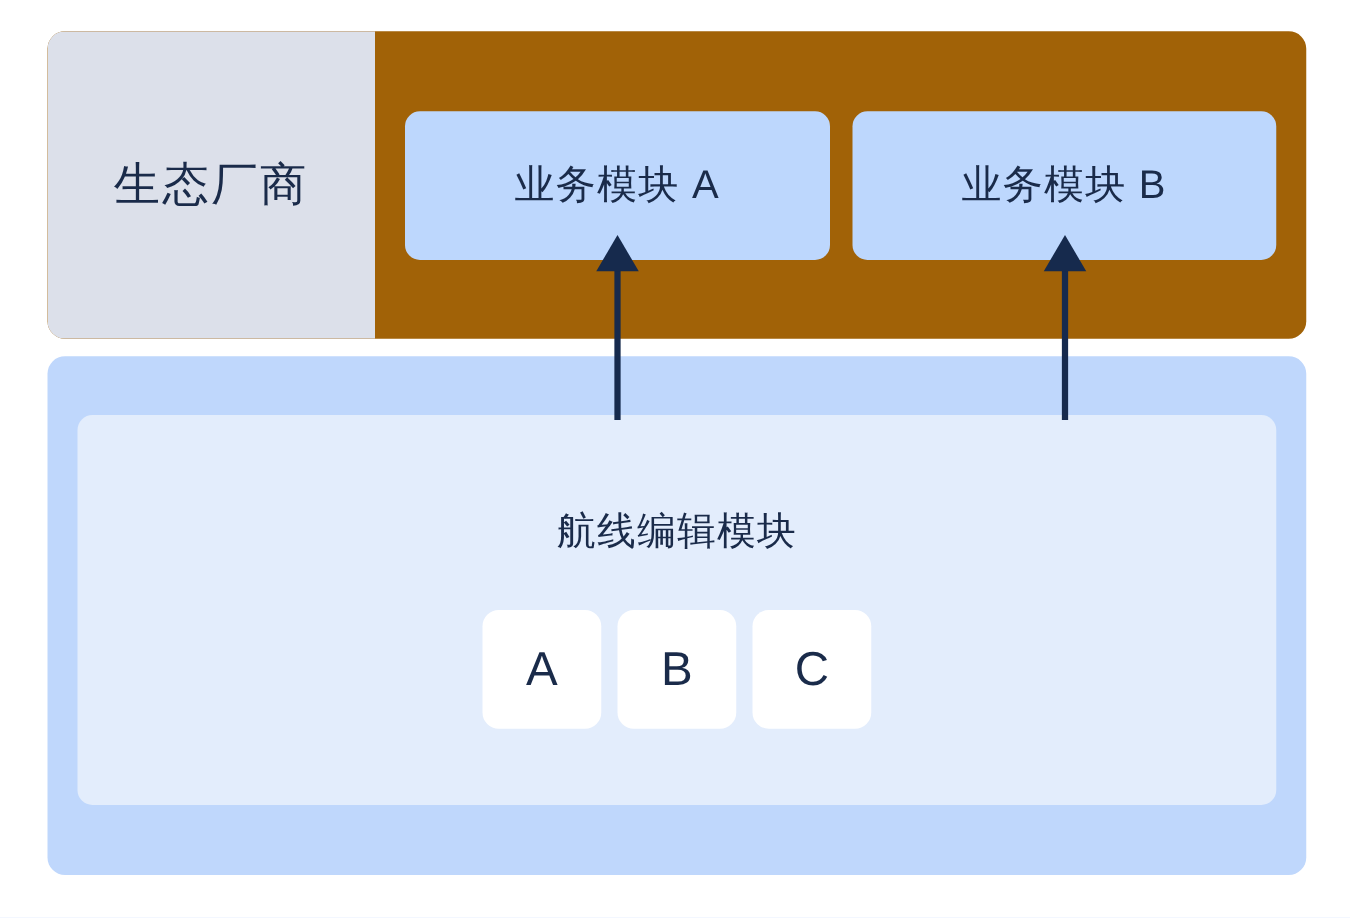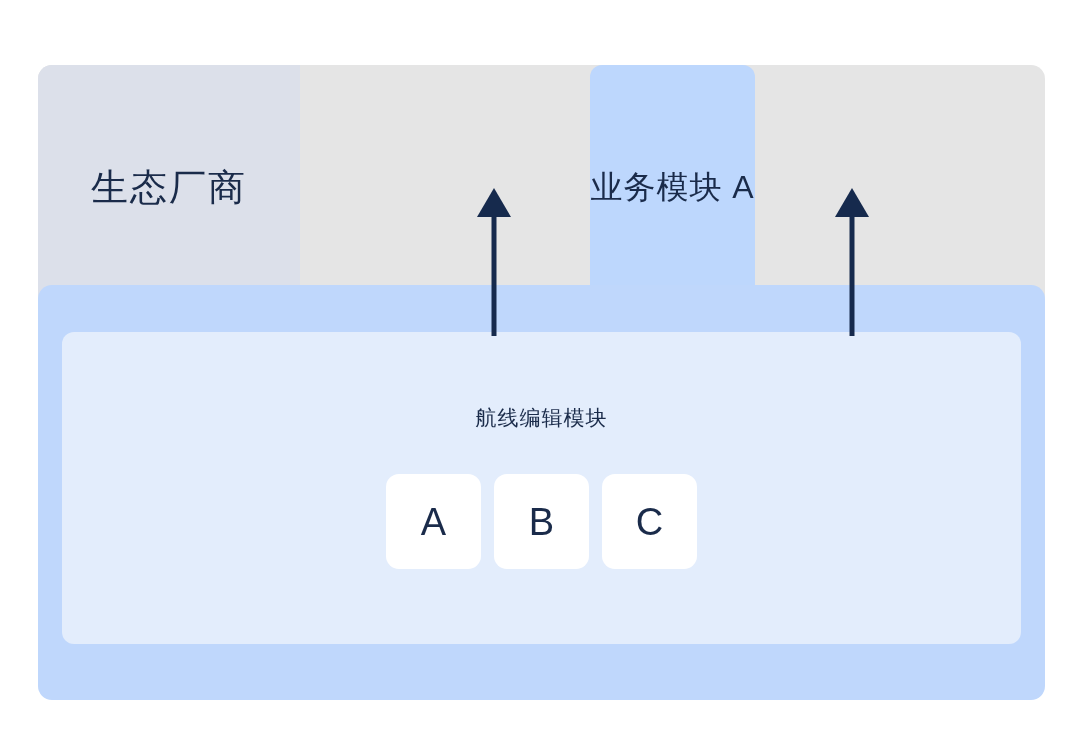--- a/index.html
+++ b/index.html
@@ -28,22 +28,21 @@
     border-radius: 14px;
     overflow: hidden;
     display: flex;
   }
 
   #ecosystem-panel {
     left: 38px;
     top: 25px;
     width: 1007px;
     height: 246px;
-    background: #e5e5e5;
-    margin-top: 40px;
+    background: #a16207;
   }
 
   #dji-panel {
     left: 38px;
     top: 285px;
     width: 1007px;
     height: 415px;
     background: #bfd7fc;
   }
 
@@ -91,21 +90,20 @@
     left: 0;
     top: 0;
     right: 0;
     bottom: 0;
     display: flex;
     align-items: center;
     justify-content: center;
     gap: 18px;
     padding: 0 24px;
     box-sizing: border-box;
-    flex-direction: column;
   }
 
   .biz-card {
     flex: 1 1 0;
     height: 119px;
     background: #bdd7fd;
     border-radius: 12px;
     display: flex;
     align-items: center;
     justify-content: center;
@@ -140,21 +138,21 @@
     border-radius: 12px;
     display: flex;
     flex-direction: column;
     align-items: center;
     justify-content: flex-start;
     box-sizing: border-box;
     padding-top: 72px;
   }
 
   .dji-module-title {
-    font-size: 21px;
+    font-size: 31px;
     letter-spacing: 1px;
     color: #1a2b4a;
     white-space: nowrap;
   }
 
   .sub-items {
     margin-top: 42px;
     display: flex;
     gap: 13px;
   }
@@ -196,20 +194,23 @@
       <span class="label-text">生态厂商</span>
     </div>
 
     <div class="content-col">
       <div id="ecosystem-modules">
 
         <div class="biz-card">
           <span class="biz-card-label">业务模块 A</span>
         </div>
 
+        <div class="biz-card">
+          <span class="biz-card-label">业务模块 B</span>
+        </div>
 
       </div>
     </div>
   </div>
 
   <div class="panel" id="dji-panel">
 
 
     <div class="content-col">
       <div id="dji-modules">

